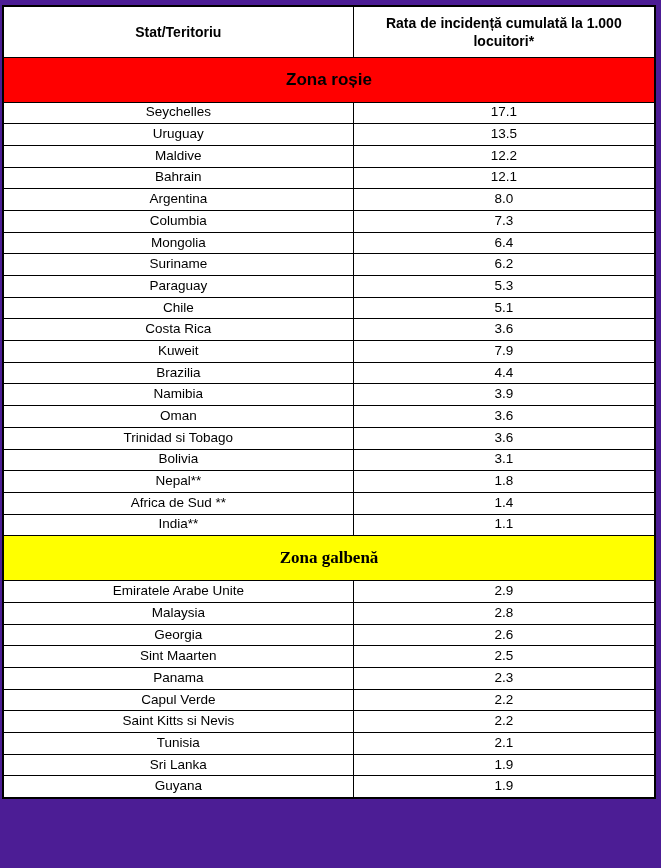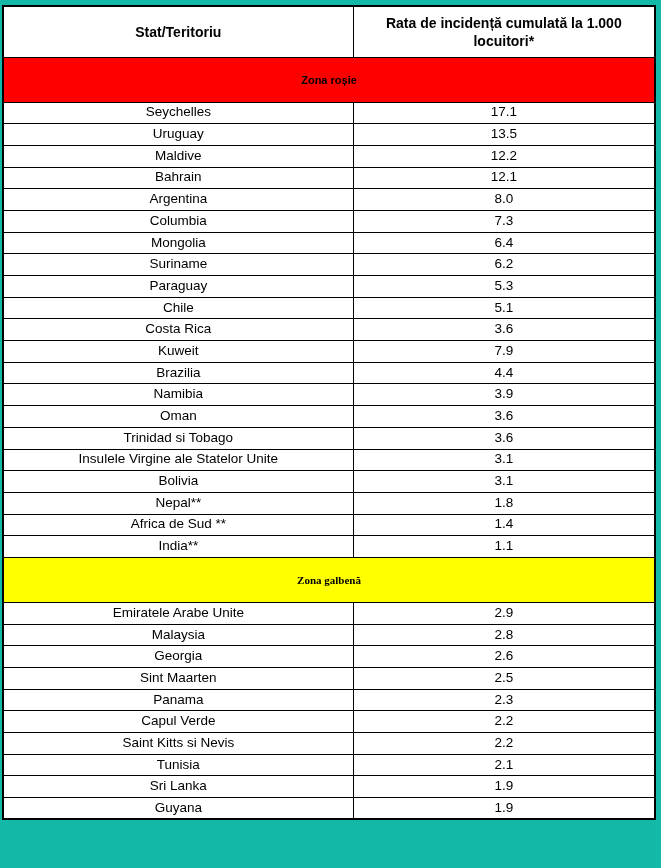--- a/index.html
+++ b/index.html
@@ -1,21 +1,21 @@
 <!DOCTYPE html>
 <html><head>
 <meta charset="utf-8">
 <style>
   html, body { margin: 0; padding: 0; background: #ffffff; }
   .page {
     width: 661px;
     height: 868px;
     box-sizing: border-box;
     padding: 5px 4px 8px 2px;
-    background: #14b8a6;
+    background: #4c1d95;
     font-family: "Liberation Sans", sans-serif;
     color: #000000;
     overflow: hidden;
   }
   table.incidence {
     border-collapse: collapse;
     width: 654px;
     table-layout: fixed;
     border: 2px solid #000000;
   }
@@ -30,21 +30,21 @@
   }
   thead tr { height: 51px; }
   th.col-header {
     font-size: 14px;
     font-weight: bold;
     line-height: 1.3;
     background: #ffffff;
   }
   tr.zone-row { height: 45px; }
   td.zone-cell {
-    font-size: 11px;
+    font-size: 17px;
     font-weight: bold;
     border-top: 2px solid #000000;
     border-bottom: 2px solid #000000;
   }
   tr.data-row { height: 21.7px; margin-top: 44px; }
   tr.data-row td {
     font-size: 13.5px;
     font-weight: normal;
     line-height: 1.1;
     background: #ffffff;
@@ -127,24 +127,20 @@
         </tr>
         <tr class="data-row">
           <td>Oman</td>
           <td>3.6</td>
         </tr>
         <tr class="data-row">
           <td>Trinidad si Tobago</td>
           <td>3.6</td>
         </tr>
         <tr class="data-row">
-          <td>Insulele Virgine ale Statelor Unite</td>
-          <td>3.1</td>
-        </tr>
-        <tr class="data-row">
           <td>Bolivia</td>
           <td>3.1</td>
         </tr>
         <tr class="data-row">
           <td>Nepal**</td>
           <td>1.8</td>
         </tr>
         <tr class="data-row">
           <td>Africa de Sud **</td>
           <td>1.4</td>

